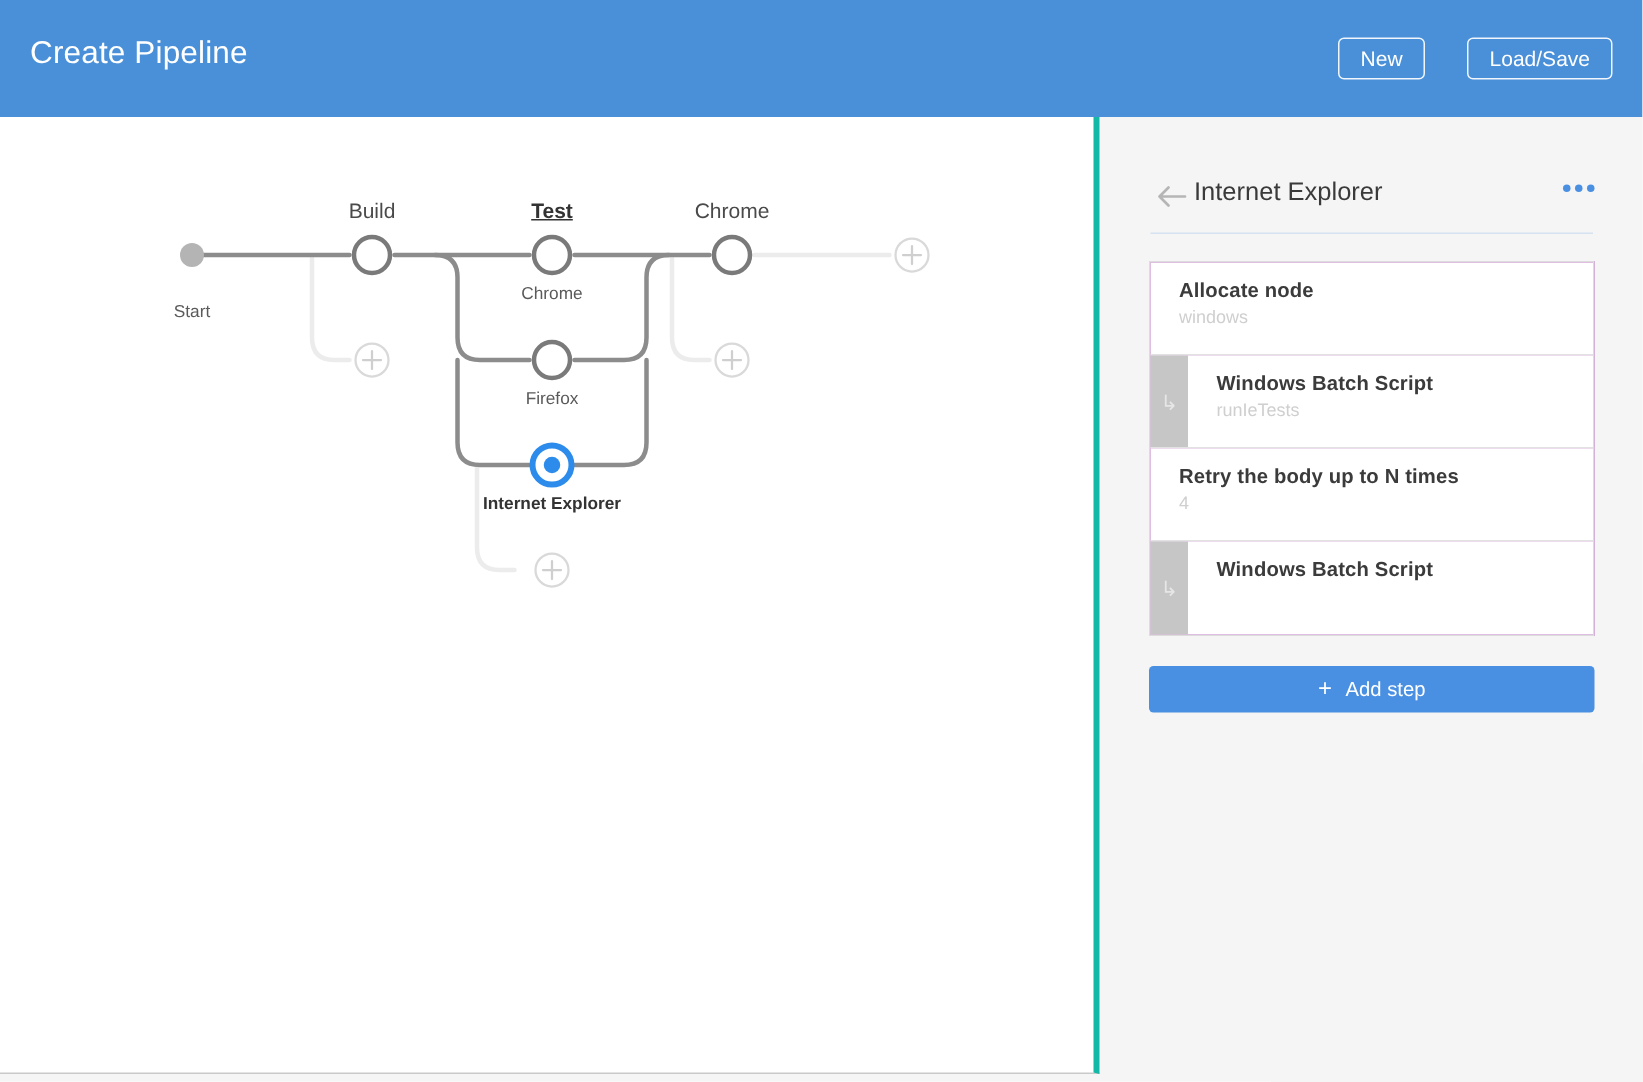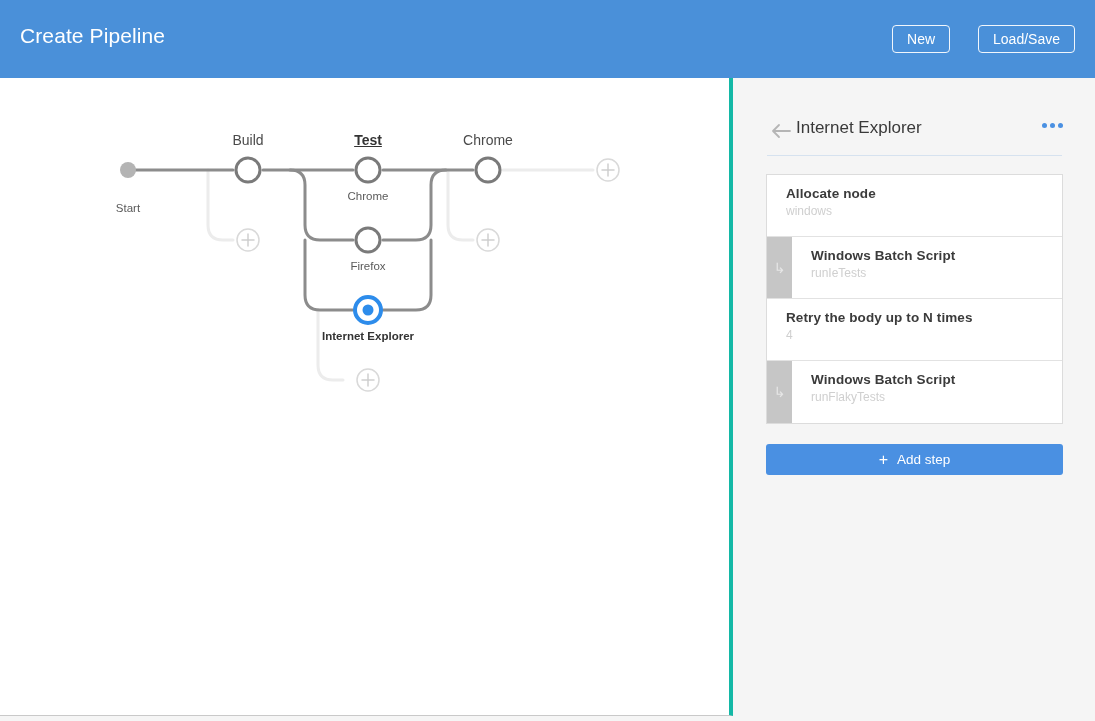--- a/index.html
+++ b/index.html
@@ -256,21 +256,20 @@
         <div class="step-body">
           <div class="step-title">Retry the body up to N times</div>
           <div class="step-sub">4</div>
         </div>
       </div>
 
       <div class="step">
         <div class="step-gutter">↳</div>
         <div class="step-body">
           <div class="step-title">Windows Batch Script</div>
-          <div class="step-sub">runFlakyTests</div>
         </div>
       </div>
 
     </div>
 
     <button class="add-step" style="top:366px;">
       <span class="plus">+</span>
       <span>Add step</span>
     </button>
 

